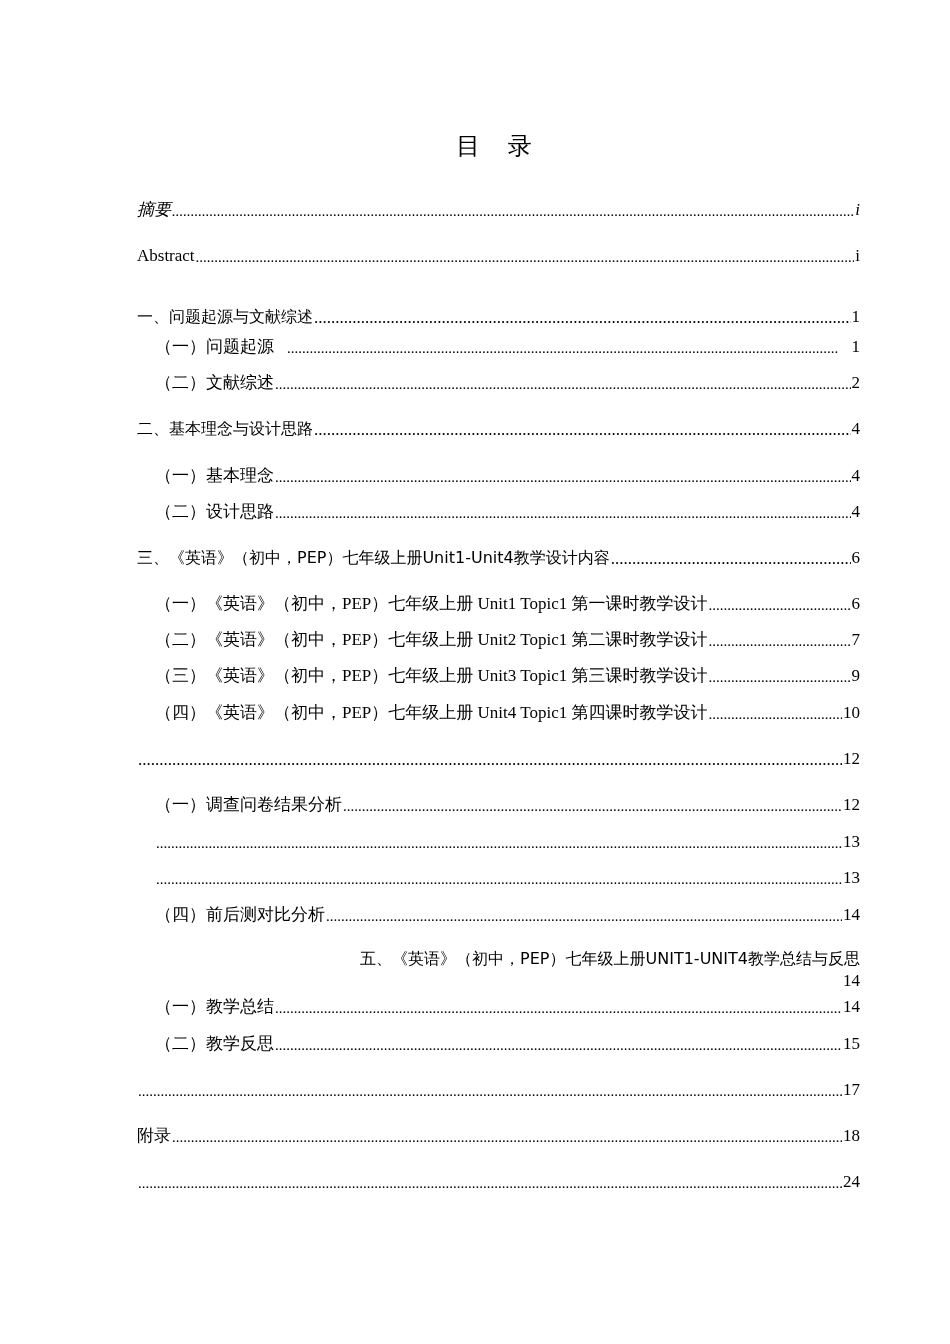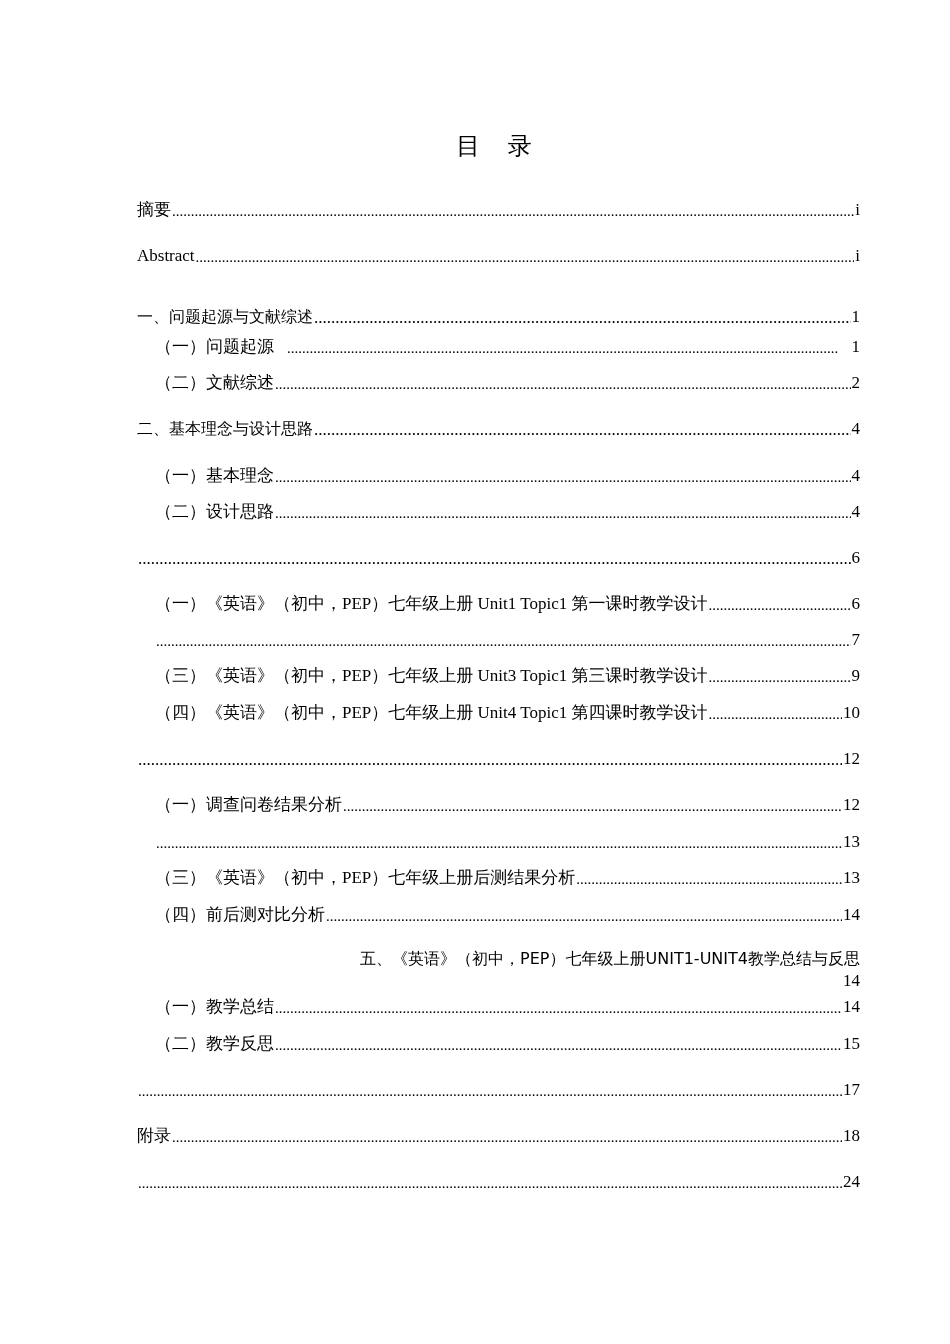--- a/index.html
+++ b/index.html
@@ -77,21 +77,21 @@
     }
   </style>
 </head>
 <body>
 
 <div class="page">
   <div class="toc-title">目 录</div>
 
   <div id="toc-list">
 
-  <div class="toc-entry level-1" style="top: 197px;">
+  <div class="toc-entry level-1" style="top: 197px; font-style: italic;">
         <span class="entry-text">摘要</span>
         <span class="leader"></span>
         <span class="entry-page">i</span>
       </div>
       <div class="toc-entry level-1" style="top: 243px;">
         <span class="entry-text">Abstract</span>
         <span class="leader"></span>
         <span class="entry-page">i</span>
       </div>
       <div class="toc-entry level-1 heading" style="top: 304px; justify-content: space-between;">
@@ -118,29 +118,31 @@
         <span class="entry-text">（一）基本理念</span>
         <span class="leader"></span>
         <span class="entry-page">4</span>
       </div>
       <div class="toc-entry level-2" style="top: 499px;">
         <span class="entry-text">（二）设计思路</span>
         <span class="leader"></span>
         <span class="entry-page">4</span>
       </div>
       <div class="toc-entry level-1 heading" style="top: 545px;">
+        <span class="entry-text">三、《英语》（初中，PEP）七年级上册Unit1-Unit4教学设计内容</span>
         <span class="leader"></span>
         <span class="entry-page">6</span>
       </div>
       <div class="toc-entry level-2" style="top: 591px; align-items: flex-end;">
         <span class="entry-text">（一）《英语》（初中，PEP）七年级上册 Unit1  Topic1 第一课时教学设计</span>
         <span class="leader"></span>
         <span class="entry-page">6</span>
       </div>
       <div class="toc-entry level-2" style="top: 627px;">
+        <span class="entry-text">（二）《英语》（初中，PEP）七年级上册 Unit2  Topic1 第二课时教学设计</span>
         <span class="leader"></span>
         <span class="entry-page">7</span>
       </div>
       <div class="toc-entry level-2" style="top: 663px;">
         <span class="entry-text">（三）《英语》（初中，PEP）七年级上册 Unit3  Topic1 第三课时教学设计</span>
         <span class="leader"></span>
         <span class="entry-page">9</span>
       </div>
       <div class="toc-entry level-2" style="top: 700px;">
         <span class="entry-text">（四）《英语》（初中，PEP）七年级上册 Unit4  Topic1 第四课时教学设计</span>
@@ -154,21 +156,20 @@
       <div class="toc-entry level-2" style="top: 792px;">
         <span class="entry-text">（一）调查问卷结果分析</span>
         <span class="leader"></span>
         <span class="entry-page">12</span>
       </div>
       <div class="toc-entry level-2" style="top: 829px;">
         <span class="leader"></span>
         <span class="entry-page">13</span>
       </div>
       <div class="toc-entry level-2" style="top: 865px;">
-        <span class="entry-text">（三）《英语》（初中，PEP）七年级上册后测结果分析</span>
         <span class="leader"></span>
         <span class="entry-page">13</span>
       </div>
       <div class="toc-entry level-2" style="top: 902px;">
         <span class="entry-text">（四）前后测对比分析</span>
         <span class="leader"></span>
         <span class="entry-page">14</span>
       </div>
       <div class="toc-entry level-1 heading" style="top: 948px; flex-direction: column;">
         <span class="entry-text">五、《英语》（初中，PEP）七年级上册UNIT1-UNIT4教学总结与反思</span>

